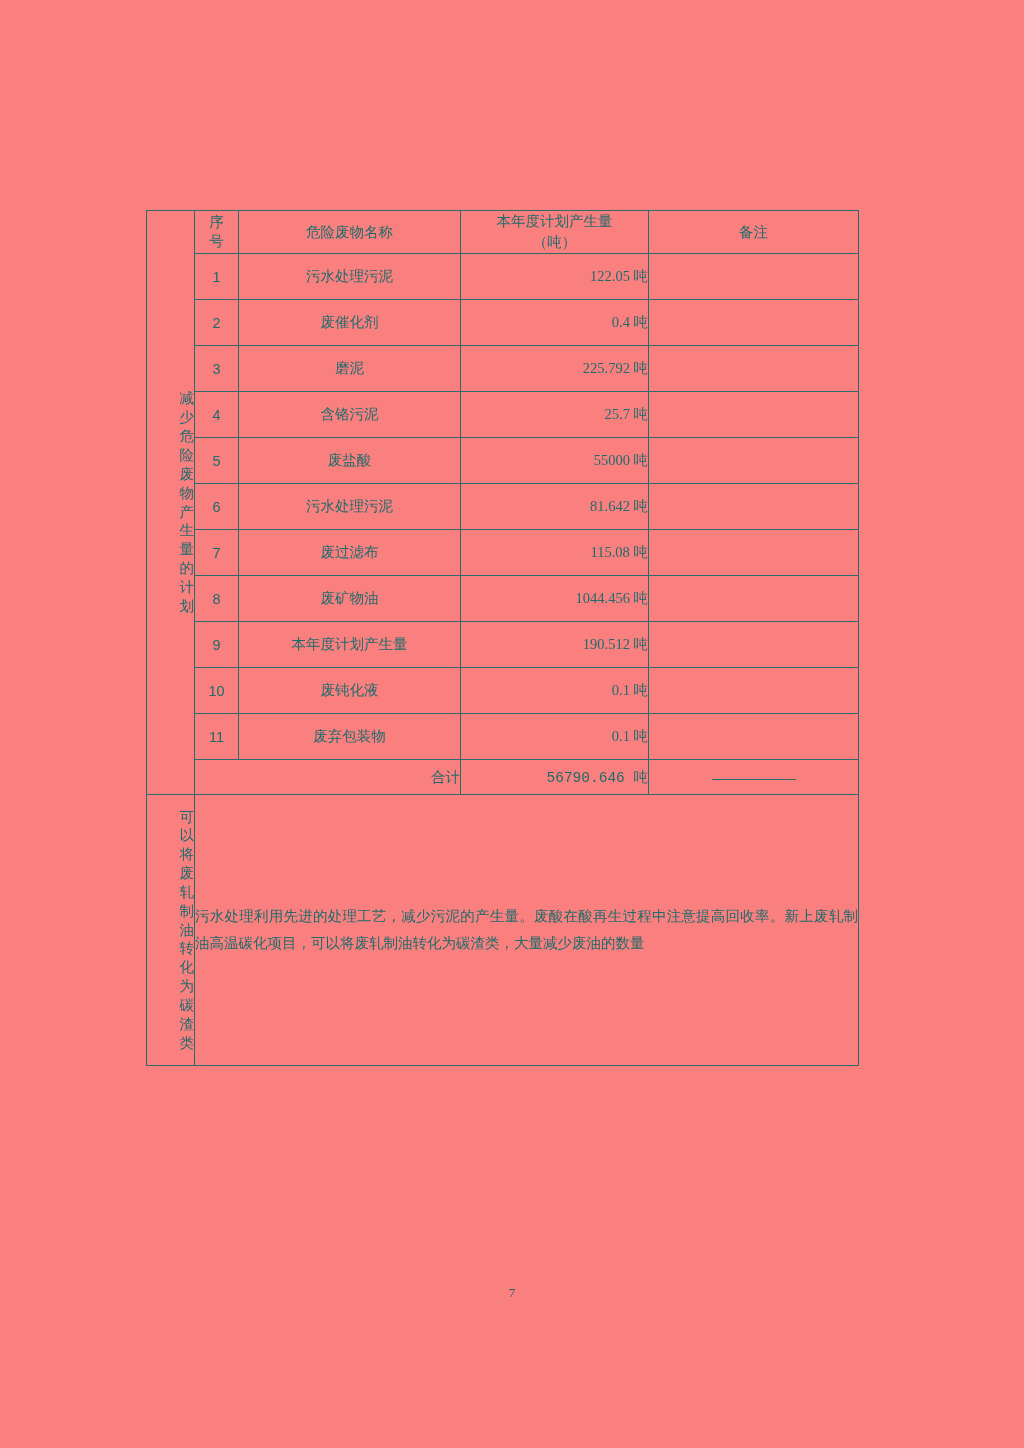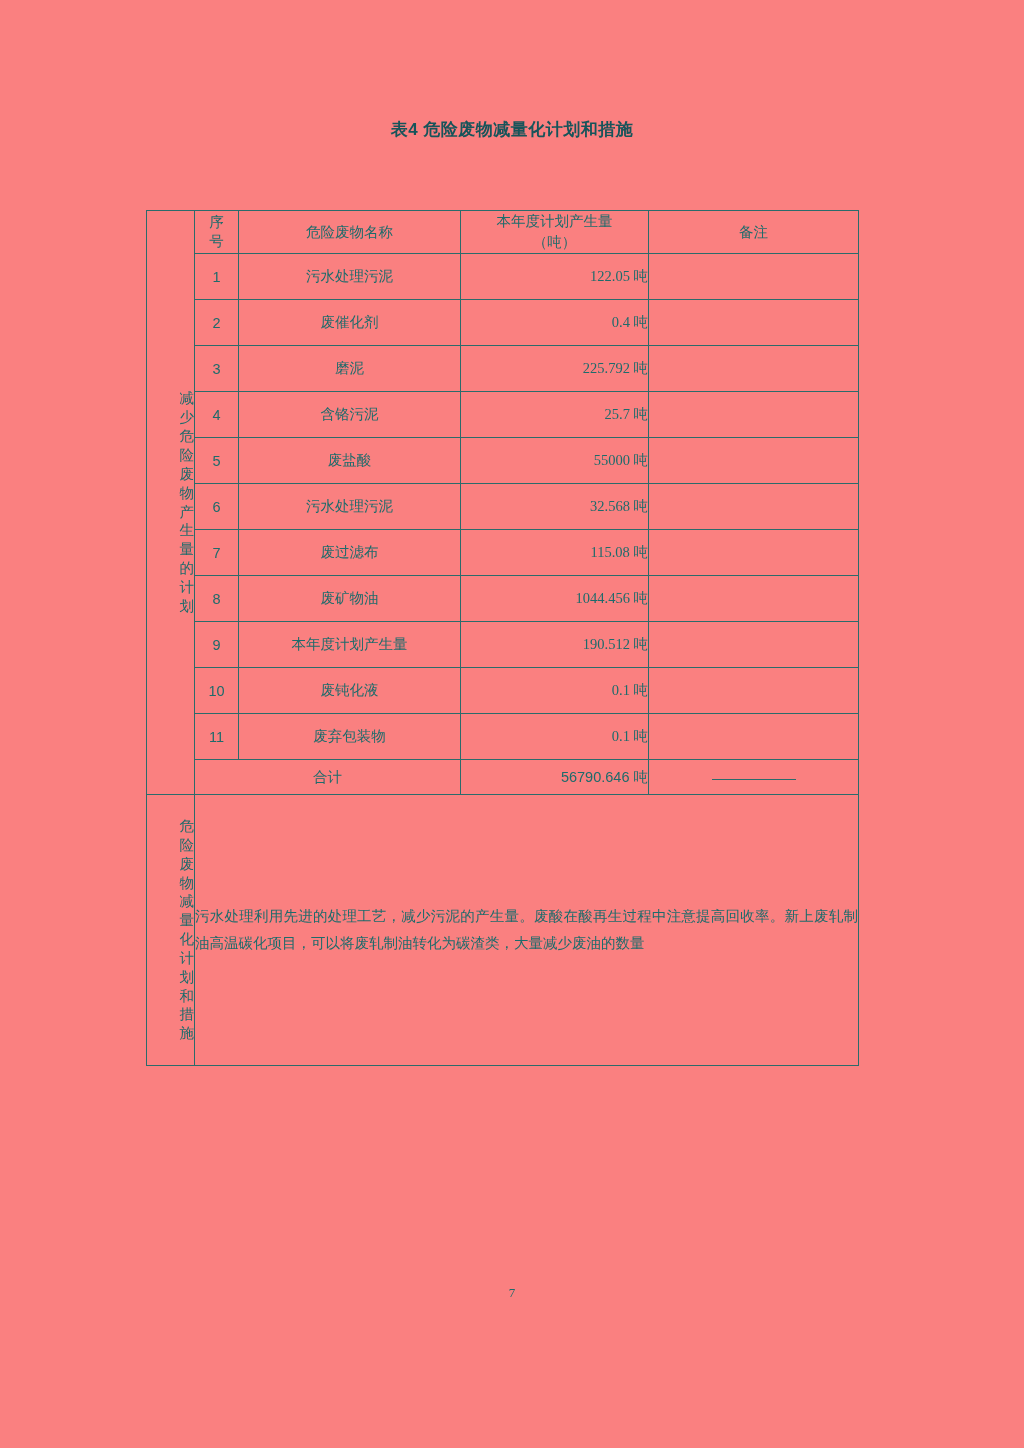--- a/index.html
+++ b/index.html
@@ -93,28 +93,28 @@
   }
   .cell-qty {
     text-align: right;
     padding-right: 14px;
     font-family: "Liberation Serif", serif;
     font-size: 15px;
     margin-left: 20px;
   }
   .cell-note { }
   .total-label {
-    text-align: center;
+    text-align: right;
     padding-right: 16px;
     font-size: 14.5px;
   }
   .total-val {
     text-align: right;
     padding-right: 14px;
-    font-family: Liberation Sans, sans-serif;
+    font-family: Liberation Mono, monospace;
     font-size: 15px;
   }
   .total-note {
     text-align: center;
   }
   .dash {
     display: inline-block;
     width: 84px;
     border-top: 1px solid #2b6b6b;
     vertical-align: middle;
@@ -139,21 +139,20 @@
     font-size: 13px;
     font-family: "Liberation Serif", serif;
     color: #1d6b6b;
   }
 </style>
 </head>
 <body>
 
 <div class="page">
 
-  <div class="doc-title">表4 危险废物减量化计划和措施</div>
 
   <div class="table-wrap">
     <table class="main">
       <colgroup>
         <col class="col-side">
         <col class="col-no">
         <col class="col-name">
         <col class="col-qty">
         <col class="col-note">
       </colgroup>
@@ -200,21 +199,21 @@
         </tr>
         <tr>
           <td class="cell-no">5</td>
           <td class="cell-name">废盐酸</td>
           <td class="cell-qty">55000 吨</td>
           <td class="cell-note"></td>
         </tr>
         <tr>
           <td class="cell-no">6</td>
           <td class="cell-name">污水处理污泥</td>
-          <td class="cell-qty">32.568 吨</td>
+          <td class="cell-qty">81.642 吨</td>
           <td class="cell-note"></td>
         </tr>
         <tr>
           <td class="cell-no">7</td>
           <td class="cell-name">废过滤布</td>
           <td class="cell-qty">115.08 吨</td>
           <td class="cell-note"></td>
         </tr>
         <tr>
           <td class="cell-no">8</td>
@@ -244,21 +243,21 @@
         <tr class="total-row">
           <td class="total-label" colspan="2">合计</td>
           <td class="total-val">56790.646 吨</td>
           <td class="total-note">
             <span class="dash"></span>
           </td>
         </tr>
 
         <tr>
           <td class="side-cell">
-            <span class="side-text">危险废物减量化计划和措施</span>
+            <span class="side-text">可以将废轧制油转化为碳渣类</span>
           </td>
           <td class="measure-cell" colspan="4">污水处理利用先进的处理工艺，减少污泥的产生量。废酸在酸再生过程中注意提高回收率。新上废轧制油高温碳化项目，可以将废轧制油转化为碳渣类，大量减少废油的数量</td>
         </tr>
       </tbody>
     </table>
   </div>
 
   <div class="page-number">7</div>
 </div>
 

